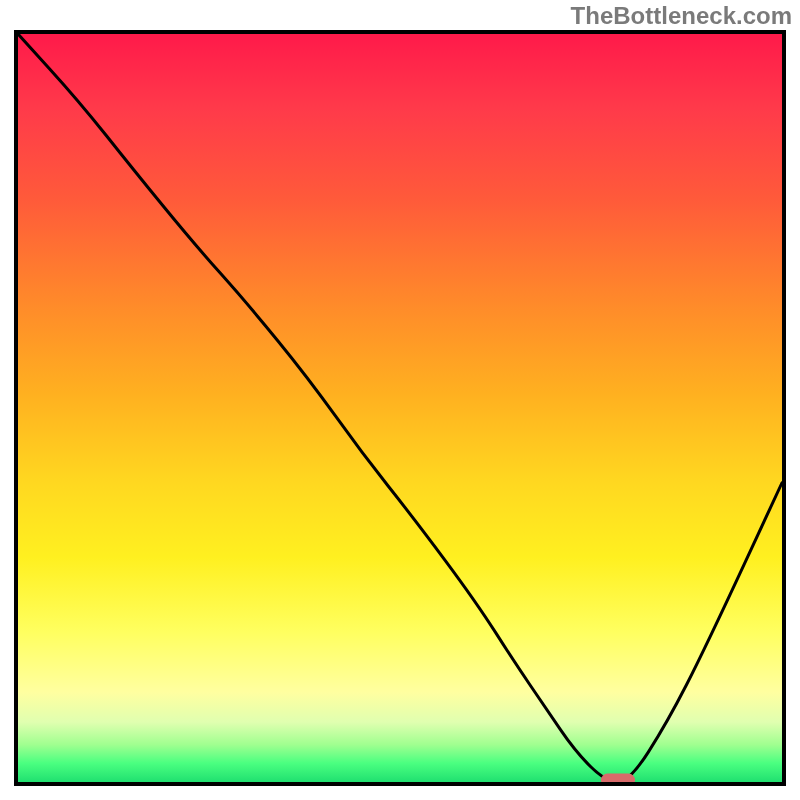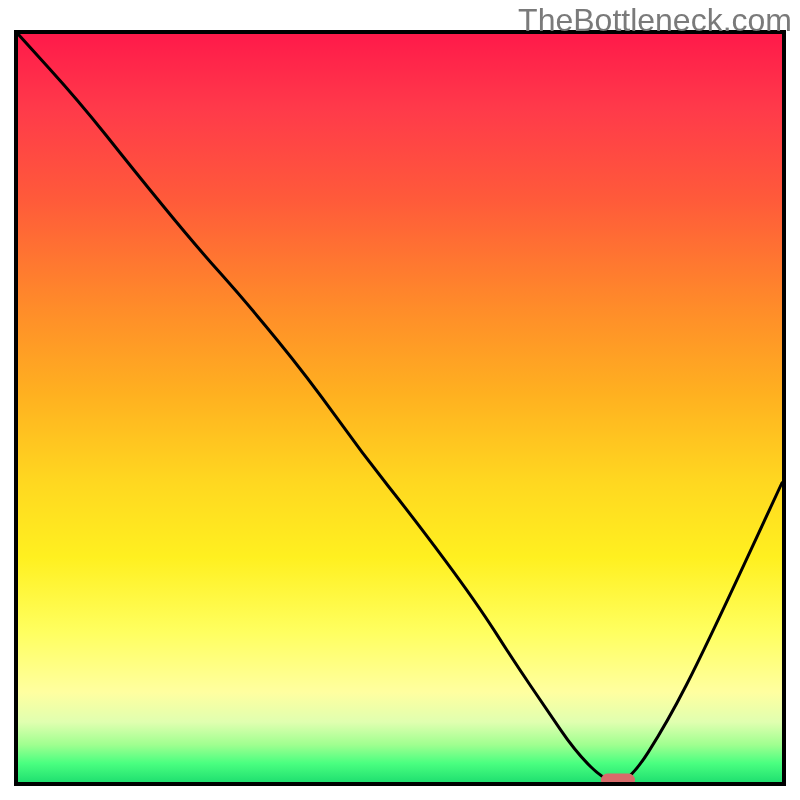--- a/index.html
+++ b/index.html
@@ -9,22 +9,22 @@
     height: 800px;
     background: #ffffff;
     position: relative;
     font-family: Arial, sans-serif;
   }
   .watermark {
     position: absolute;
     top: 2px;
     right: 8px;
     color: #7a7a7a;
-    font-size: 32px;
-    font-weight: 400;
+    font-size: 24px;
+    font-weight: 700;
     z-index: 10;
   }
   .chart-outer {
     position: absolute;
     top: 30px;
     left: 14px;
     width: 772px;
     height: 756px;
     border: 4px solid #000000;
     box-sizing: border-box;

